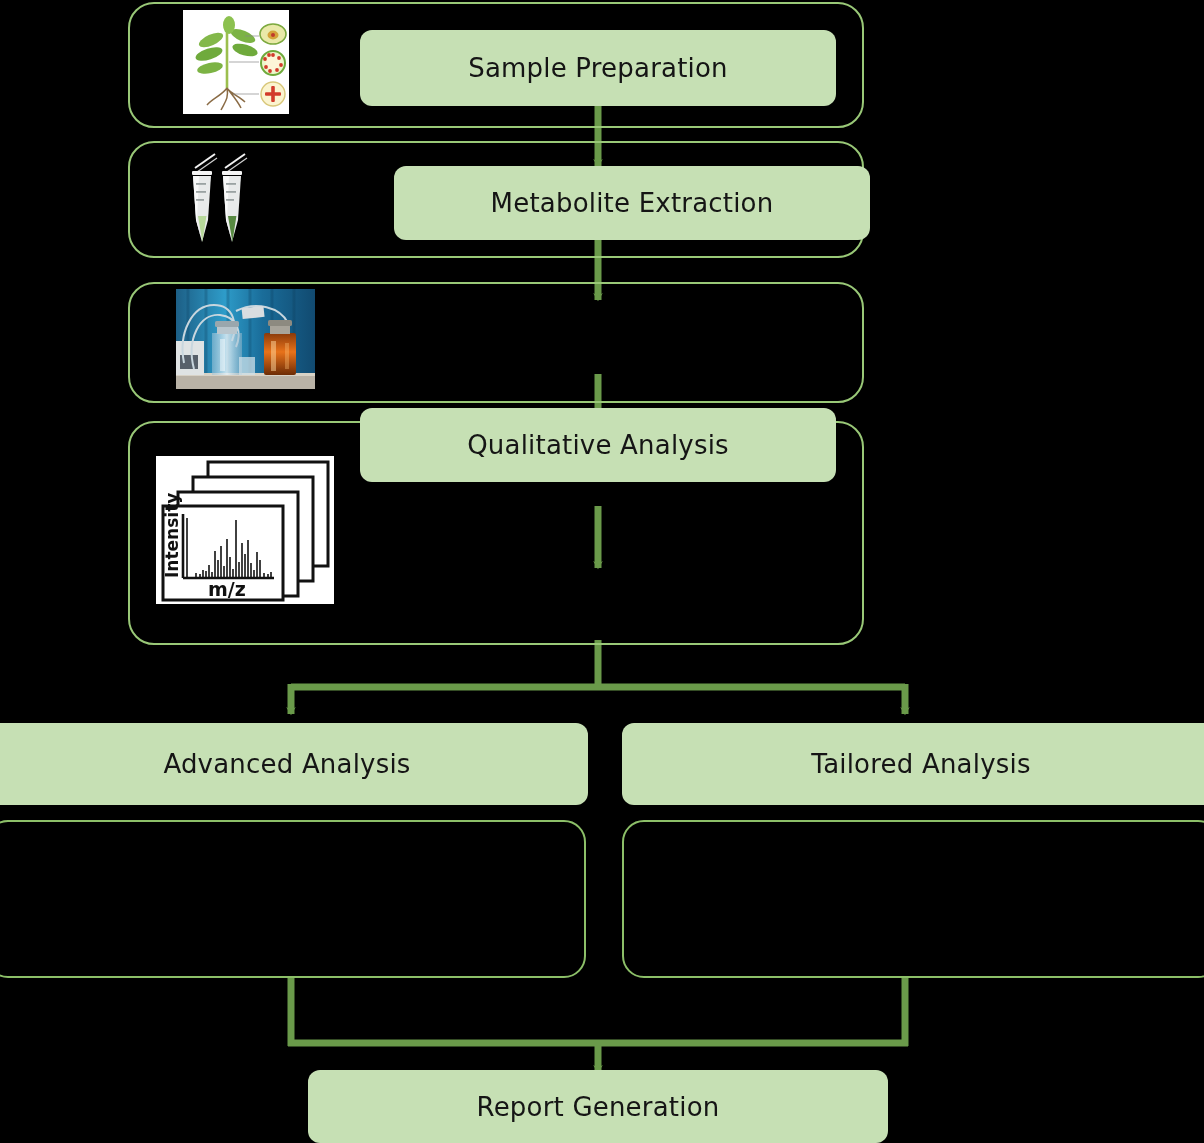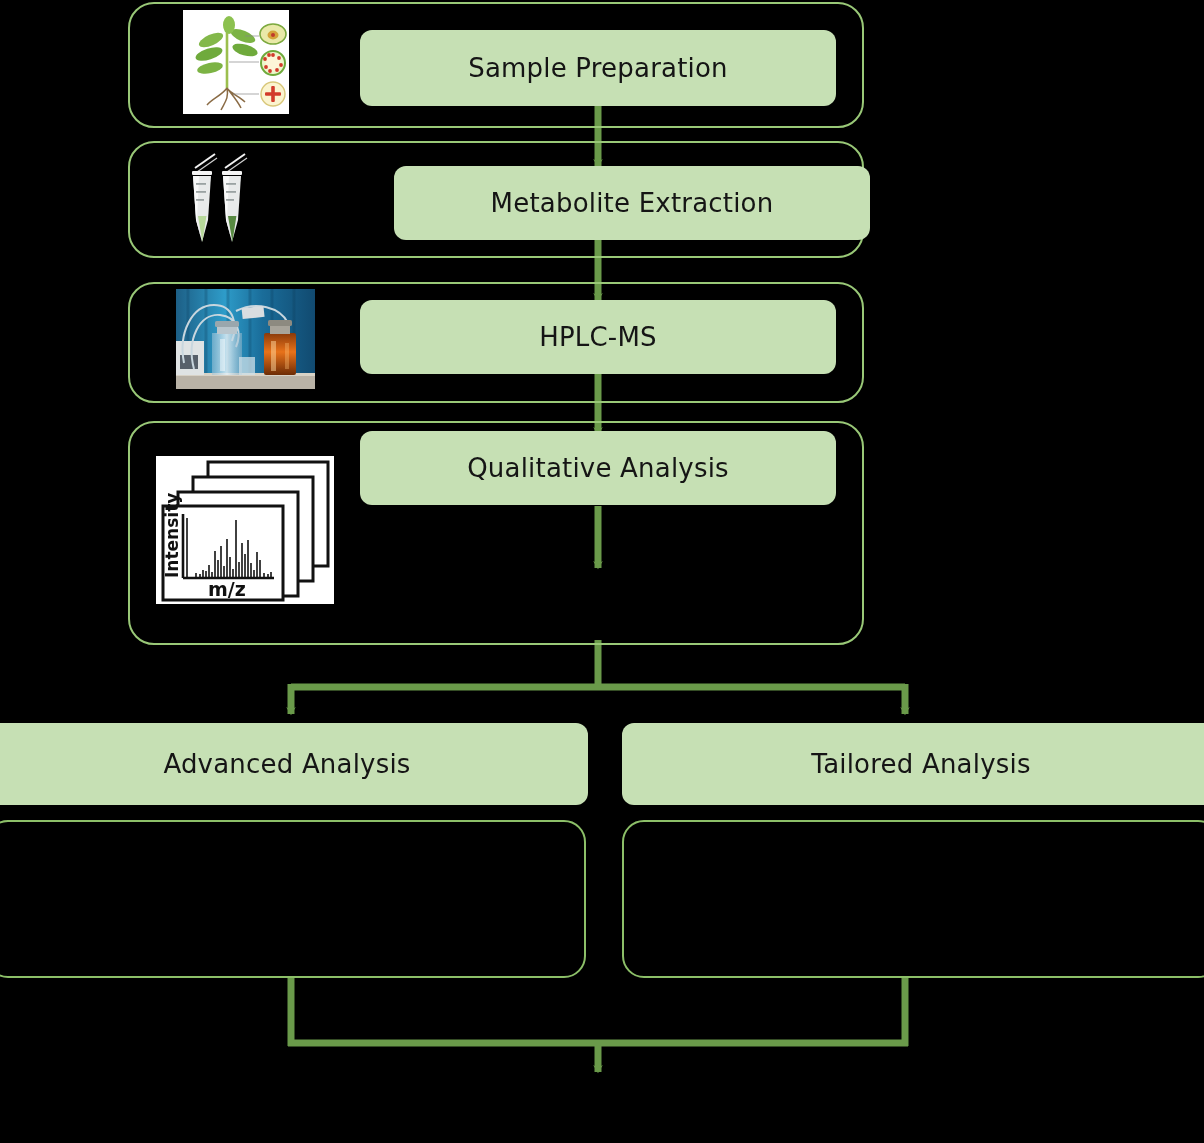--- a/index.html
+++ b/index.html
@@ -229,21 +229,20 @@
       <rect x="63" y="68" width="16" height="18" fill="#cfe0e8" opacity="0.75"></rect>
 
       <rect x="88" y="44" width="32" height="42" rx="2" fill="url(#amber)"></rect>
       <rect x="94" y="36" width="20" height="9" fill="#a8a49a"></rect>
       <rect x="92" y="31" width="24" height="6" rx="1.6" fill="#8d8a80"></rect>
       <rect x="95" y="52" width="5" height="30" fill="#ffd9a0" opacity="0.5"></rect>
       <rect x="109" y="54" width="4" height="26" fill="#ffc67a" opacity="0.35"></rect>
     </svg>
   </div>
 
-  <div class="pbox" style="left:360px; top:300px; width:476px; height:74px;">HPLC-MS</div>
 
   <div class="stage" style="left:128px; top:421px; width:736px; height:224px;"></div>
 
   <div class="art spec-bg" style="left:156px; top:456px; width:178px; height:148px;">
     <svg width="178" height="148" viewBox="0 0 178 148">
       <rect width="178" height="148" fill="#ffffff"></rect>
 
       <rect x="52" y="6" width="120" height="104" fill="#ffffff" stroke="#111111" stroke-width="3"></rect>
       <rect x="37" y="21" width="120" height="104" fill="#ffffff" stroke="#111111" stroke-width="3"></rect>
       <rect x="22" y="36" width="120" height="104" fill="#ffffff" stroke="#111111" stroke-width="3"></rect>
@@ -280,25 +279,26 @@
         <line x1="108" y1="122" x2="108" y2="117"></line>
         <line x1="112" y1="122" x2="112" y2="118"></line>
         <line x1="115" y1="122" x2="115" y2="116"></line>
       </g>
 
       <text x="-122" y="22" transform="rotate(-90)" fill="#111111" font-family="'DejaVu Sans',sans-serif" font-size="17" font-weight="600">Intensity</text>
       <text x="52" y="140" fill="#111111" font-family="'DejaVu Sans',sans-serif" font-size="19" font-weight="600">m/z</text>
     </svg>
   </div>
 
-  <div class="pbox" style="left:360px; top:431px; width:476px; height:74px;text-align:center;">Qualitative Analysis</div>
+  <div class="pbox" style="left:360px; top:408px; width:476px; height:74px;text-align:center;">Qualitative Analysis</div>
 
 
   <div class="pbox" style="left:-14px; top:723px; width:602px; height:82px;">Advanced Analysis</div>
 
   <div class="pbox" style="left:622px; top:723px; width:598px; height:82px;">Tailored Analysis</div>
 
   <div class="panel" style="left:-14px; top:820px; width:600px; height:158px;"></div>
 
   <div class="panel" style="left:622px; top:820px; width:598px; height:158px;"></div>
 
+  <div class="pbox" style="left:308px; top:1070px; width:580px; height:73px;">Report Generation</div>
 
 </div>
 
 </body></html>

